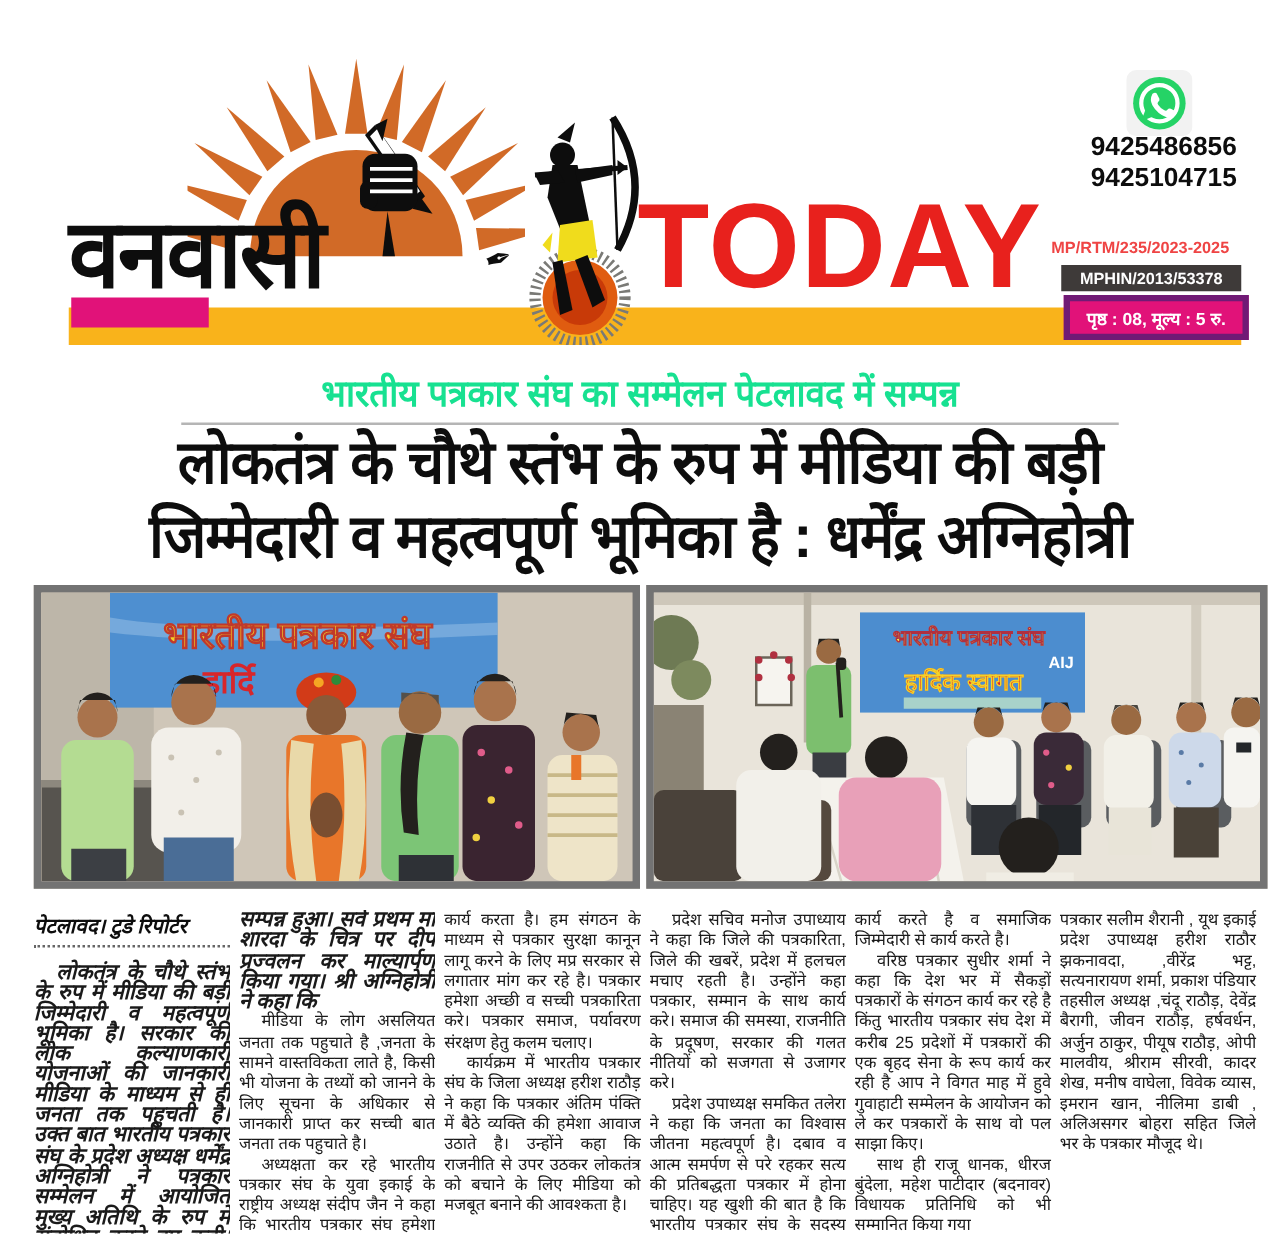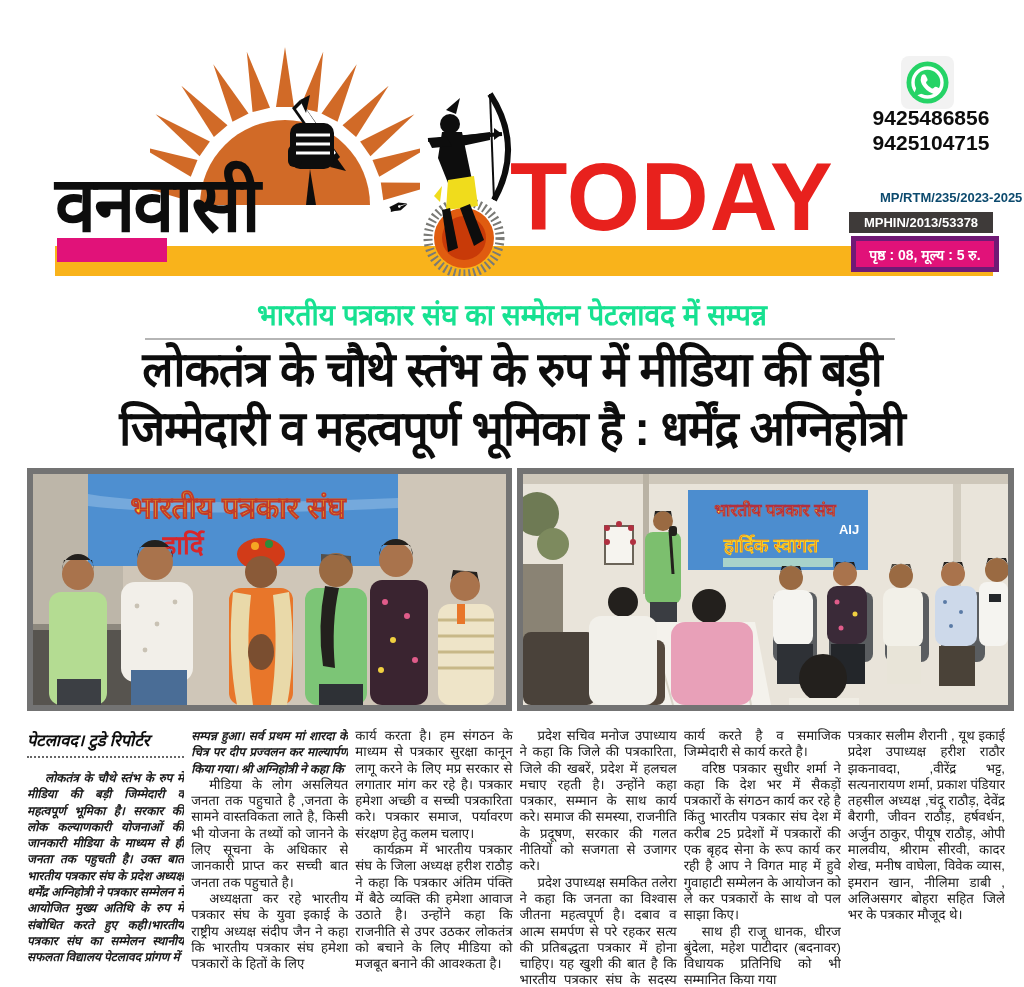--- a/index.html
+++ b/index.html
@@ -9,21 +9,21 @@
 
   
   .logo-title{left:55px;top:168px;font-family:"Liberation Serif",serif;font-weight:900;
               font-size:74px;line-height:1;color:#0d0d0d;letter-spacing:-2px;transform:scaleY(1.04);}
   .pen-nib{left:388px;top:192px;font-size:26px;transform:rotate(-18deg);color:#0d0d0d;}
   .tagline{left:516px;top:136px;font-size:19px;font-weight:700;color:#0d0d0d;}
   .today{left:510px;top:150px;font-size:94px;font-weight:800;color:#e8211d;line-height:1;
          letter-spacing:1px;transform:scaleY(1.02);}
   .phones{left:856px;top:106px;width:150px;font-size:21px;font-weight:800;color:#0d0d0d;
           line-height:1.18;text-align:center;}
-  .rni{left:841px;top:190px;font-size:13px;font-weight:700;color:#0c4a6e;margin-left:39px;}
+  .rni{left:841px;top:190px;font-size:13px;font-weight:700;color:#ef4444;}
   .regbox{left:849px;top:212px;width:144px;height:21px;background:#3e3a39;color:#fff;
           font-size:13px;font-weight:700;display:flex;align-items:center;justify-content:center;}
   .pagebox{left:851px;top:236px;width:138px;height:26px;background:#e11279;border:5px solid #701a75;
            color:#fff;font-size:14px;font-weight:700;display:flex;align-items:center;justify-content:center;}
   .band-yellow{left:55px;top:246px;width:938px;height:30px;background:#f9b31b;}
   .band-pink{left:57px;top:238px;width:110px;height:24px;background:#e11279;}
 
   
   .subheadline{left:0;top:294px;width:1024px;text-align:center;font-size:28px;font-weight:800;
                color:#17e191;transform:scaleY(1.05);}
@@ -33,21 +33,21 @@
 
   
   .photo{border:6px solid #737373;overflow:hidden;background:#cfc6b8;}
   .photo svg{display:block;}
 
   
   .article{left:27px;top:728px;width:978px;height:284px;display:flex;gap:7px;}
   .col{flex:1;overflow:hidden;}
   .col p{margin:0;font-size:13.2px;line-height:16.3px;text-align:justify;color:#1a1a1a;}
   .col p.indent{text-indent:18px;}
-  .col p.it{font-style:italic;font-weight:700;font-family:"Liberation Serif",serif;font-size:12px;}
+  .col p.it{font-style:italic;font-weight:700;font-family:"Liberation Serif",serif;font-size:17px;}
   .col p.bold{font-weight:800;}
   .dateline{font-size:16.5px;font-weight:800;font-style:italic;color:#0d0d0d;
             font-family:"Liberation Serif",serif;}
   .dotline{border-bottom:2px dotted #666;width:160px;margin:5px 0 12px 0;}
 </style>
 </head>
 <body>
 
 <div class="page">
 

